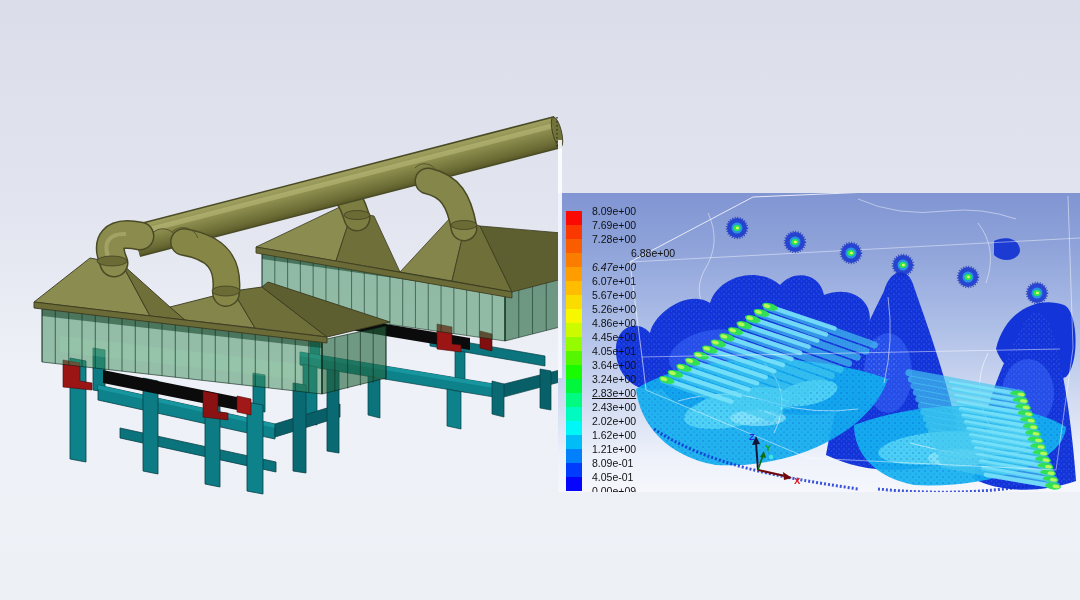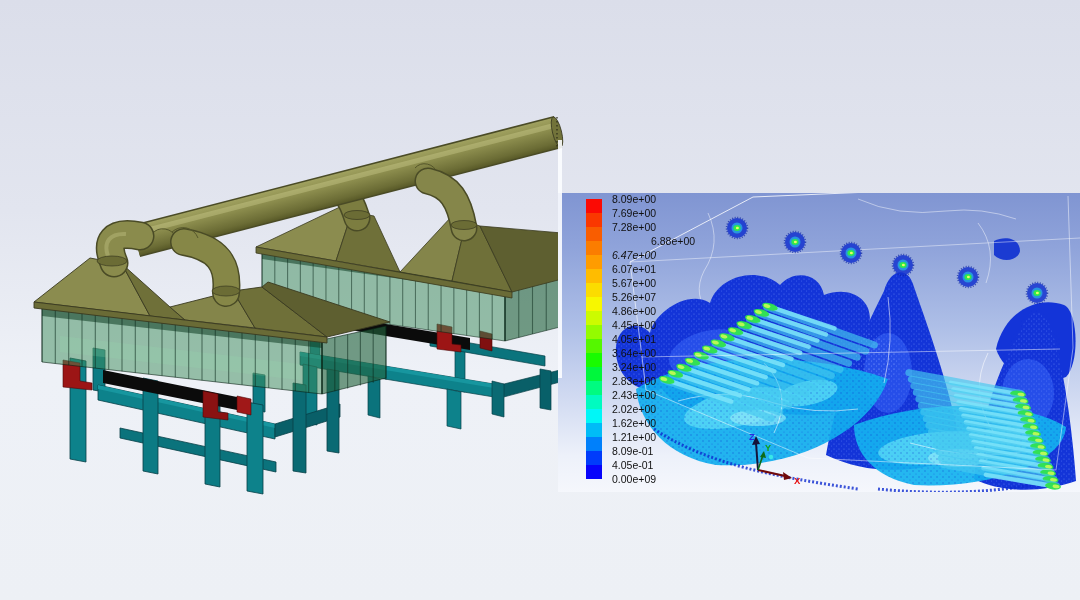--- a/index.html
+++ b/index.html
@@ -3,21 +3,21 @@
 <meta charset="utf-8">
 <style>
   html,body{margin:0;padding:0;background:#cfd3de;}
   #stage{position:relative;width:1080px;height:600px;overflow:hidden;
          font-family:"Liberation Sans",sans-serif;
          background:linear-gradient(180deg,#dbdeea 0%,#e2e5ef 35%,#eef1f7 62%,#edf0f5 100%);}
   #cad{position:absolute;left:0;top:0;}
   #cfd-panel{position:absolute;left:558px;top:193px;width:522px;height:299px;overflow:hidden;
              background:linear-gradient(180deg,#8095d2 0%,#8fa3da 18%,#aebfe7 45%,#d3dcf2 70%,#edf1fa 88%,#f5f7fc 100%);}
   #cfd-scene{position:absolute;left:0;top:0;}
-  #legend{position:absolute;left:8px;top:0;width:120px;height:100%;margin-left:20px;}
+  #legend{position:absolute;left:8px;top:12px;width:120px;height:100%;}
   .sw{position:absolute;left:0;width:16px;height:14px;}
   .lv{position:absolute;left:26px;height:12px;line-height:12px;font-size:10.5px;color:#111;white-space:nowrap;}
   #edge-strip{position:absolute;left:558px;top:140px;width:4px;height:238px;background:rgba(252,253,255,.9);}
 </style>
 </head>
 <body>
 
 <div id="stage">
 
   <svg id="cad" width="1080" height="600" viewBox="0 0 1080 600">
@@ -352,27 +352,27 @@
         <div class="sw" style="top: 244px; background: rgb(0, 128, 251);"></div>
         <div class="sw" style="top: 258px; background: rgb(0, 60, 251);"></div>
         <div class="sw" style="top: 272px; background: rgb(7, 4, 251);"></div>
         <div class="lv" style="top: 0px;">8.09e+00</div>
         <div class="lv" style="top: 14px;">7.69e+00</div>
         <div class="lv" style="top: 28px;">7.28e+00</div>
         <div class="lv" style="top: 42px; padding-left: 39px;">6.88e+00</div>
         <div class="lv" style="top: 56px; font-style: italic;">6.47e+00</div>
         <div class="lv" style="top: 70px;">6.07e+01</div>
         <div class="lv" style="top: 84px;">5.67e+00</div>
-        <div class="lv" style="top: 98px;">5.26e+07</div>
+        <div class="lv" style="top: 98px;">5.26e+00</div>
         <div class="lv" style="top: 112px;">4.86e+00</div>
         <div class="lv" style="top: 126px;">4.45e+00</div>
         <div class="lv" style="top: 140px;">4.05e+01</div>
         <div class="lv" style="top: 154px;">3.64e+00</div>
         <div class="lv" style="top: 168px;">3.24e+00</div>
-        <div class="lv" style="top: 182px;">2.83e+00</div>
+        <div class="lv" style="top: 182px; text-decoration: underline;">2.83e+00</div>
         <div class="lv" style="top: 196px;">2.43e+00</div>
         <div class="lv" style="top: 210px;">2.02e+00</div>
         <div class="lv" style="top: 224px;">1.62e+00</div>
         <div class="lv" style="top: 238px; text-align: right;">1.21e+00</div>
         <div class="lv" style="top: 252px;">8.09e-01</div>
         <div class="lv" style="top: 266px;">4.05e-01</div>
         <div class="lv" style="top: 280px;">0.00e+09</div>
       </div>
   </div>
 

